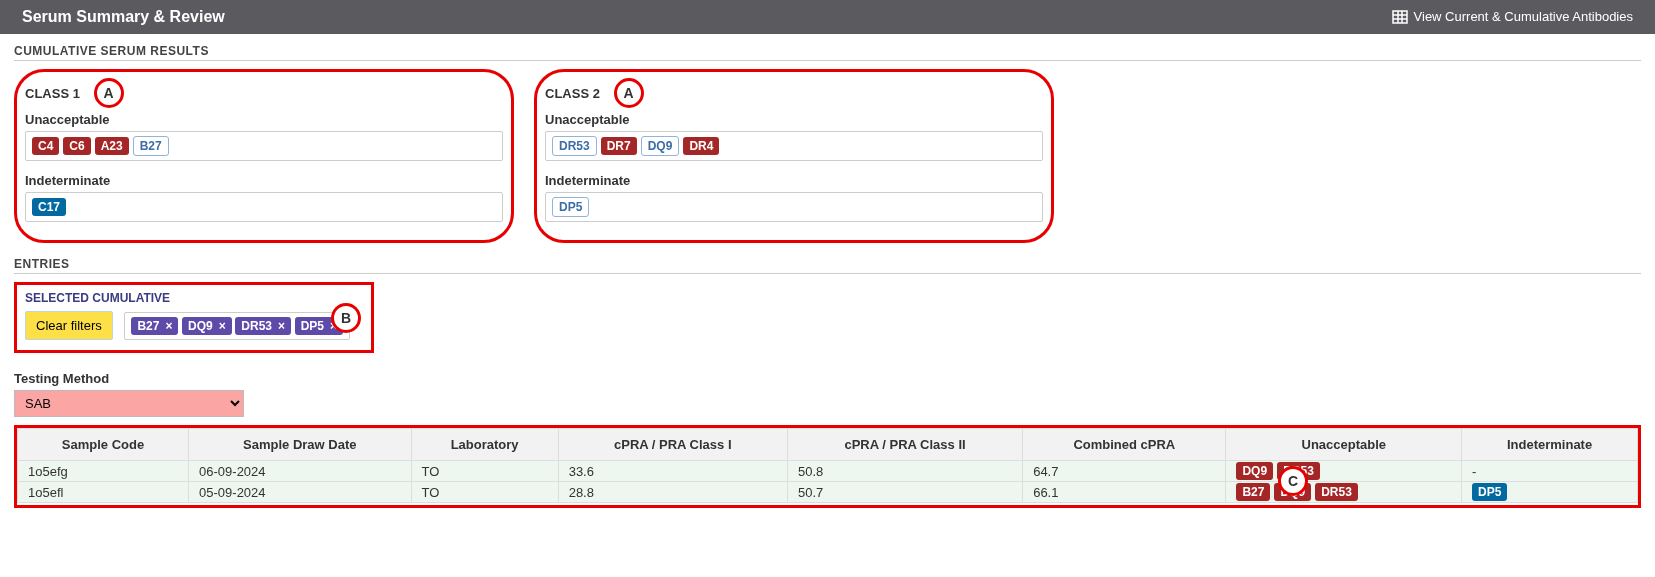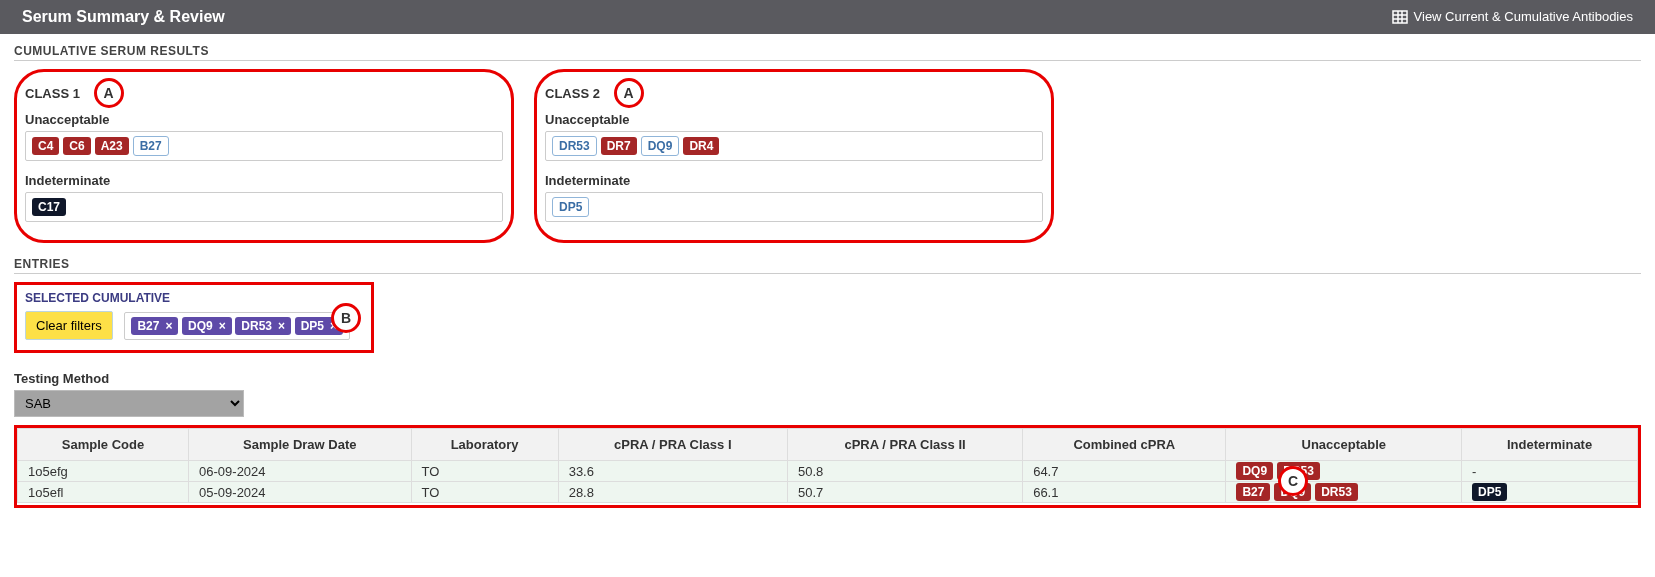--- a/index.html
+++ b/index.html
@@ -57,21 +57,21 @@
     align-items: center;
     gap: 4px;
     padding: 2px 6px;
     border-radius: 3px;
     font-size: 12px;
     font-weight: bold;
     color: #fff;
   }
   .pill-red   { background: #a52626; }
   .pill-blue  { background: #fff; color:#3b6ea5; border:1px solid #90b5d9; }
-  .pill-orange{ background: #0f172a; text-align: center; }
+  .pill-orange{ background: #0369a1; text-align: center; }
   .pill-purple{ background: #5e4aa8; }
   .pill-x { font-weight:bold; cursor:pointer; margin-left:2px; }
   .callout {
     position: absolute;
     width: 30px; height: 30px;
     border: 3px solid #e80000;
     border-radius: 50%;
     background: #fff;
     display: flex;
     align-items: center;
@@ -104,21 +104,21 @@
     margin-left:8px;
     background:#fff;
     border-radius:2px;
   }
   .tm-label { font-size: 13px; font-weight: bold; margin: 6px 0 4px 0; display:block; }
   .tm-select {
     width: 230px;
     padding: 4px 6px;
     font-size: 13px;
     border:1px solid #bbb;
-    background:#a3a3a3;
+    background:#fca5a5;
   }
   .table-frame { border:3px solid #e80000; margin-top:8px; position:relative; padding-bottom:2px;}
   table.samples { width: 100%; border-collapse: collapse; }
   table.samples th {
     text-align: center;
     background: #f2f2f2;
     font-weight: bold;
     font-size: 13px;
     padding: 8px 10px;
     border: 1px solid #ddd;

